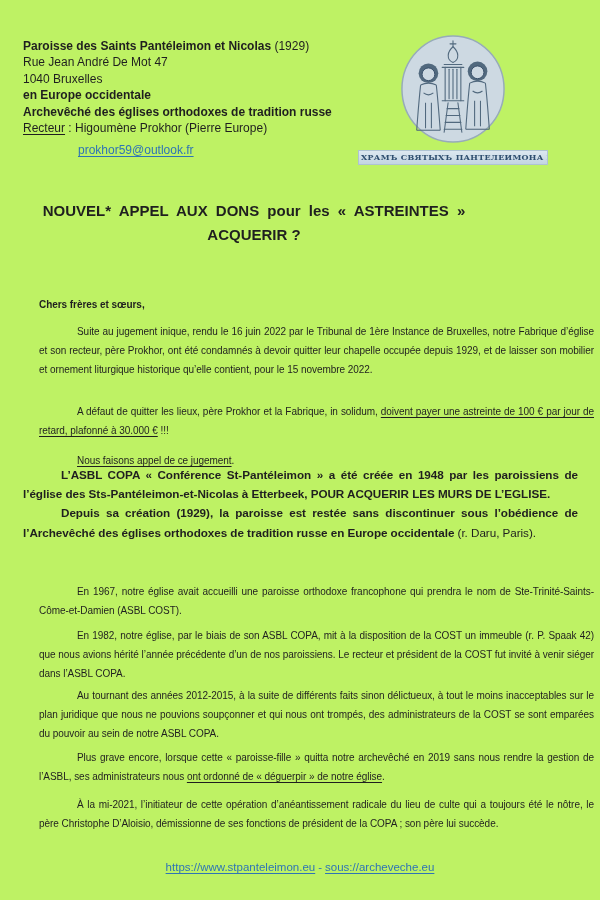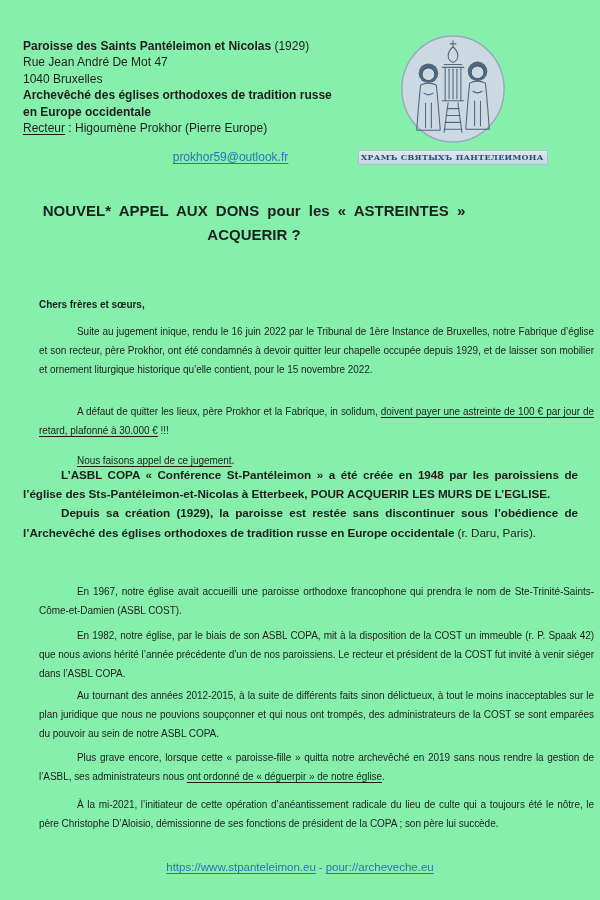--- a/index.html
+++ b/index.html
@@ -1,35 +1,35 @@
 <!DOCTYPE html>
 <html><head>
 <meta charset="utf-8">
 <style>
   html, body { margin:0; padding:0; background:#ffffff; }
   .page {
     position: relative;
     width: 600px; height: 900px;
-    background: #86efac;
+    background: #bef264;
     font-family: "Liberation Sans", sans-serif;
     color: #1f1f1f;
     overflow: hidden;
   }
   .b { font-weight: bold; }
   .i { }
   .u { text-decoration: underline; text-underline-offset: 2px; }
   .link { color: #2e74b5; text-decoration: underline; text-underline-offset: 2px; cursor: pointer; }
 
   
   .header {
     position: absolute; top: 38px; left: 23px; width: 360px;
     font-size: 12px; line-height: 16.4px;
   }
   .header .line { white-space: nowrap; }
-  .email-line { margin-left: 55px; margin-top: 13px; text-align: center; }
+  .email-line { margin-left: 55px; margin-top: 6px; }
 
   
   .seal-wrap { position: absolute; top: 34px; left: 358px; width: 190px; text-align: center; }
   .seal-oval { display: inline-block; }
   .seal-caption {
     margin-top: 2px;
     background: linear-gradient(#dce8f0, #c3d5e2);
     border: 1px solid #aec3d2;
     color: #2d4d6e;
     font-family: "DejaVu Serif", serif;
@@ -76,22 +76,22 @@
 <body>
 
 <div class="page">
 
   <div class="header">
     <div class="line">
       <span class="b">Paroisse des Saints Pantéleimon et Nicolas</span><span> (1929)</span>
     </div>
     <div class="line">Rue Jean André De Mot 47</div>
     <div class="line">1040 Bruxelles</div>
+    <div class="line b">en Europe occidentale</div>
     <div class="line b">Archevêché des églises orthodoxes de tradition russe</div>
-    <div class="line b">en Europe occidentale</div>
     <div class="line">
       <span class="u">Recteur</span><span> : Higoumène Prokhor (Pierre Europe)</span>
     </div>
     <div class="email-line">
       <a class="link">prokhor59@outlook.fr</a>
     </div>
   </div>
 
   <div class="seal-wrap">
     <svg class="seal-oval" width="108" height="110" viewBox="0 0 110 112" xmlns="http://www.w3.org/2000/svg">
@@ -170,16 +170,16 @@
 
   <p class="para" style="top:610px">En 1982, notre église, par le biais de son ASBL COPA, mit à la disposition de la COST un immeuble (r. P. Spaak 42) que nous avions hérité l’année précédente d’un de nos paroissiens. Le recteur et président de la COST fut invité à venir siéger dans l’ASBL COPA.</p>
 
   <p class="para" style="top:670px">Au tournant des années 2012-2015, à la suite de différents faits sinon délictueux, à tout le moins inacceptables sur le plan juridique que nous ne pouvions soupçonner et qui nous ont trompés, des administrateurs de la COST se sont emparées du pouvoir au sein de notre ASBL COPA.</p>
 
   <p class="para" style="top:732px"><span>Plus grave encore, lorsque cette « paroisse-fille » quitta notre archevêché en 2019 sans nous rendre la gestion de l’ASBL, ses administrateurs nous </span><span class="u">ont ordonné de « déguerpir » de notre église</span><span>.</span></p>
 
   <p class="para" style="top:779px">À la mi-2021, l’initiateur de cette opération d’anéantissement radicale du lieu de culte qui a toujours été le nôtre, le père Christophe D’Aloisio, démissionne de ses fonctions de président de la COPA ; son père lui succède.</p>
 
   <div class="footer">
-    <a class="link">https://www.stpanteleimon.eu</a><span class="sep">-</span><a class="link">pour://archeveche.eu</a>
+    <a class="link">https://www.stpanteleimon.eu</a><span class="sep">-</span><a class="link">sous://archeveche.eu</a>
   </div>
 
 </div>
 
 </body></html>

